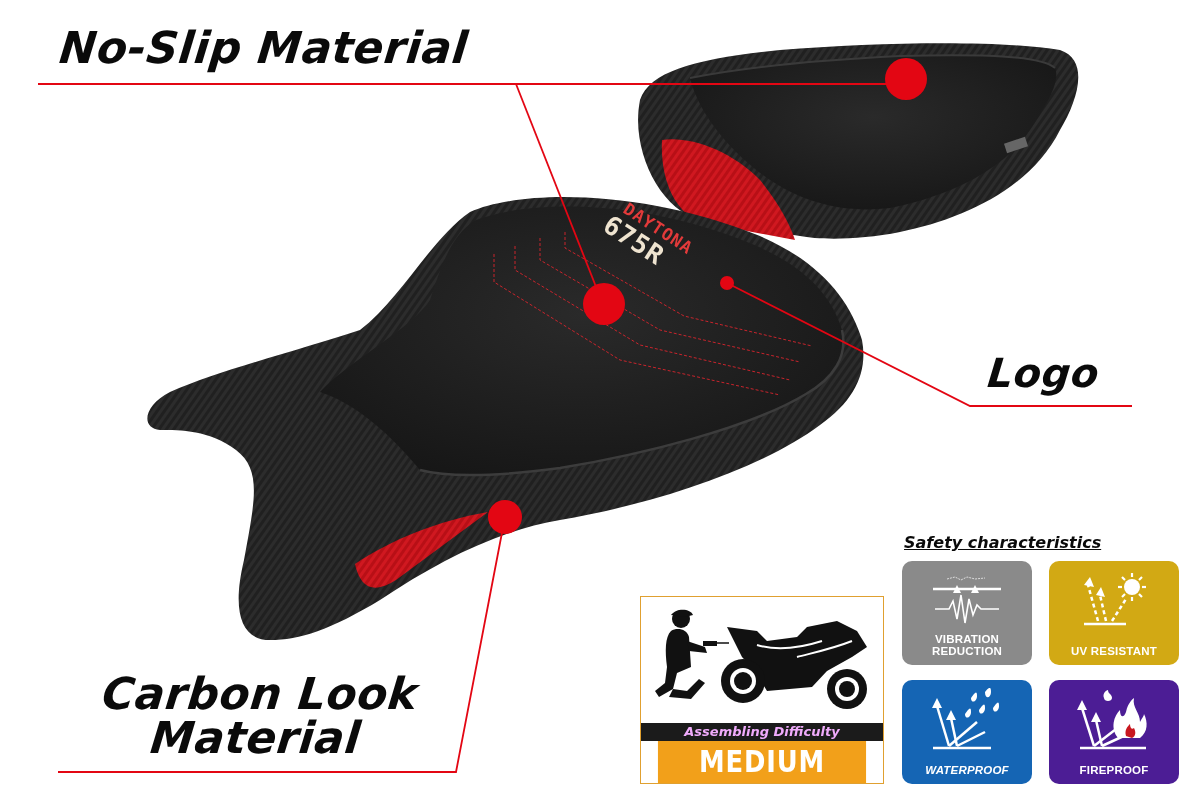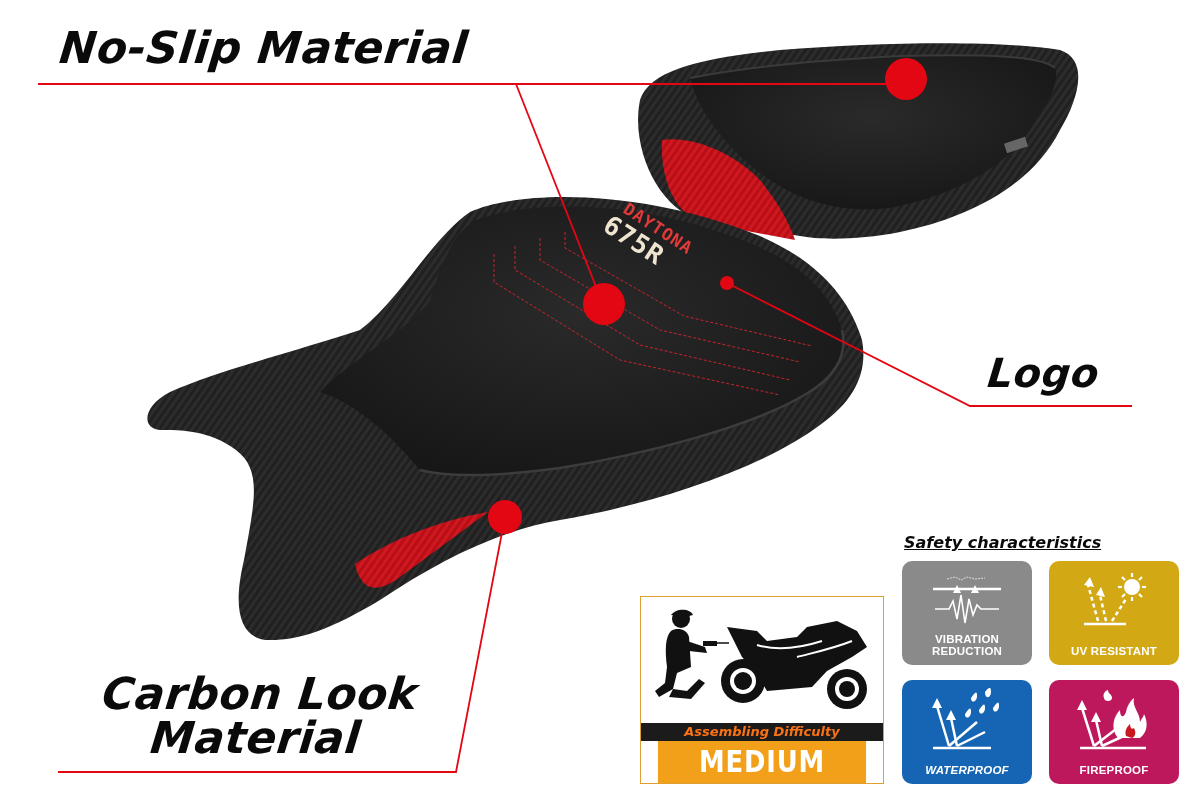--- a/index.html
+++ b/index.html
@@ -11,35 +11,35 @@
     transform: skewX(-6deg);
   }
   #lbl-noslip { left: 60px; top: 22px; font-size: 44px; }
   #lbl-logo { left: 988px; top: 350px; font-size: 40px; }
   #lbl-carbon { left: 78px; top: 672px; font-size: 44px; line-height: 44px; text-align: center; width: 360px; }
   svg.overlay { position: absolute; left: 0; top: 0; }
 
   
   #assembly-badge { left: 640px; top: 596px; width: 244px; height: 188px; border: 1.5px solid #e0a030; background: #fff; box-sizing: border-box; }
   #assembly-art { position: absolute; left: 6px; top: 4px; width: 230px; height: 122px; }
-  #assembly-caption { position: absolute; left: 0; right: 0; top: 126px; height: 18px; background: #1b1b1b; color: #f97316;
+  #assembly-caption { position: absolute; left: 0; right: 0; top: 126px; height: 18px; background: #1b1b1b; color: #f0abfc;
     font-family: "DejaVu Sans", sans-serif; font-weight: 700; font-style: oblique; font-size: 13px; text-align: center; line-height: 18px; }
   #assembly-level { position: absolute; left: 0; right: 0; top: 144px; bottom: 0; background: #f2a01a; color: #fff;
     font-family: "DejaVu Sans", sans-serif; font-weight: 900; font-size: 30px; text-align: center; line-height: 42px; letter-spacing: 1px; transform: scaleX(0.86); }
 
   
   #safety-title { left: 904px; top: 533px; font-family: "DejaVu Sans", sans-serif; font-weight: 900; font-style: oblique; font-size: 16px; color: #0a0a0a; text-decoration: underline; }
   .tile { position: absolute; width: 130px; height: 104px; border-radius: 10px; color: #fff; }
   .tile .tile-label { position: absolute; left: 0; right: 0; bottom: 8px; text-align: center; font-family: "Liberation Sans", sans-serif;
     font-weight: 700; font-size: 11.5px; line-height: 12px; letter-spacing: 0.2px; }
   .tile svg { position: absolute; left: 25px; top: 8px; }
   #tile-vibration { left: 902px; top: 561px; background: #8a8a8a; }
   #tile-uv { left: 1049px; top: 561px; background: #d2a914; }
   #tile-water { left: 902px; top: 680px; background: #1565b4; font-style: italic; }
-  #tile-fire { left: 1049px; top: 680px; background: #be185d; }
+  #tile-fire { left: 1049px; top: 680px; background: #4c1d95; }
 </style>
 </head>
 <body>
 
 <svg class="overlay" width="1200" height="800" viewBox="0 0 1200 800">
   <defs>
     <pattern id="carbon" width="6" height="6" patternUnits="userSpaceOnUse" patternTransform="rotate(35)">
       <rect width="6" height="6" fill="#202020"></rect>
       <rect width="3" height="6" fill="#2c2c2c"></rect>
     </pattern>

